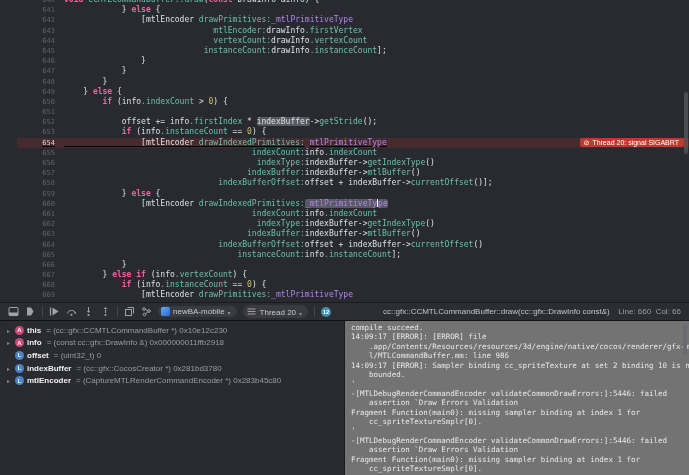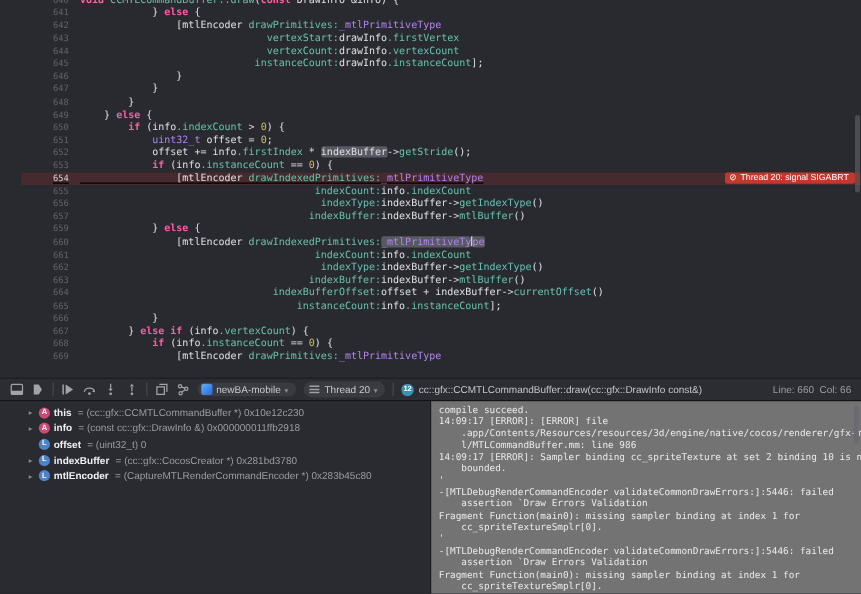--- a/index.html
+++ b/index.html
@@ -25,34 +25,34 @@
            background:#C0392E;color:#FFFFFF;font-family:"Liberation Sans",sans-serif;font-size:7px;
            padding:0 5px 0 3px;border-radius:2px;white-space:nowrap;}
   .sig-ico{font-size:7px;line-height:1;}
   .editor-scrollbar{position:absolute;top:92px;right:1px;width:4px;height:62px;background:rgba(255,255,255,0.16);border-radius:2px;}
 
   
   .debug-bar{height:19px;background:#2C2D32;border-top:1px solid #1A1B1E;border-bottom:1px solid #121316;
              display:flex;align-items:center;padding:0 8px;gap:6px;color:#B7B8BD;font-size:8px;box-sizing:border-box;}
   .dbg-icon{width:11px;height:11px;flex:none;display:block;}
   .bar-div{width:1px;height:11px;background:#45464C;flex:none;}
-  .chip{display:flex;align-items:center;gap:3px;background:#3A3B41;border-radius:8px;
+  .chip{display:flex;align-items:flex-end;gap:3px;background:#3A3B41;border-radius:8px;
         padding:1px 6px 1px 3px;color:#C8C9CE;white-space:nowrap;flex:none;}
   .app-icon{width:9px;height:9px;border-radius:2px;background:linear-gradient(135deg,#5CB1F5,#2D66D6);flex:none;}
   .chev{font-size:6px;color:#8C8D93;}
   .frame-crumb{display:flex;align-items:center;gap:4px;min-width:0;flex:1 1 auto;overflow:hidden;}
   .frame-badge{width:10px;height:10px;border-radius:50%;background:#3C8FB0;color:#fff;font-size:6px;
                font-weight:bold;display:flex;align-items:center;justify-content:center;flex:none;}
-  .frame-fn{color:#C5C6CB;white-space:nowrap;overflow:hidden;text-overflow:ellipsis;}
+  .frame-fn{color:#C5C6CB;white-space:nowrap;overflow:hidden;text-overflow:ellipsis;margin-left:48px;}
   .line-col{margin-left:auto;color:#9C9DA3;white-space:pre;flex:none;}
 
   
   .debug-area{display:flex;height:154px;background:#292A30;}
   .vars{width:344px;flex:none;border-right:1px solid #1B1C20;padding-top:3px;overflow:hidden;background:#2A2B31;}
-  .var-row{display:flex;align-items:center;height:12.6px;padding-left:21px;gap:3px;font-size:8px;}
+  .var-row{display:flex;align-items:center;height:12.6px;padding-left:5px;gap:3px;font-size:8px;}
   .disclosure{width:7px;color:#85868C;font-size:6px;text-align:center;flex:none;}
   .vbadge{width:9px;height:9px;border-radius:50%;color:#fff;font-size:6px;font-weight:bold;
           display:flex;align-items:center;justify-content:center;flex:none;}
   .vname{color:#F0F0F2;font-weight:bold;white-space:nowrap;}
   .vvalue{color:#9B9CA3;margin-left:2px;white-space:nowrap;}
   .console{flex:1;position:relative;font-family:"DejaVu Sans Mono",monospace;font-size:7.5px;
            line-height:9.4px;color:#EAEAEC;padding:2px 10px 16px 6px;overflow:hidden;background:#737373;}
   .con-line{white-space:pre;}
   .console-scrollbar{position:absolute;top:4px;right:2px;width:4px;height:30px;background:#6A6B72;border-radius:2px;}
 </style>
@@ -70,21 +70,21 @@
         <div class="row">
           <span class="gutter">641</span>
           <span class="codeline">            <span class="c-w">} </span><span class="c-k">else</span><span class="c-w"> {</span></span>
         </div>
         <div class="row">
           <span class="gutter">642</span>
           <span class="codeline">                <span class="c-w">[mtlEncoder </span><span class="c-t">drawPrimitives:</span><span class="c-v">_mtlPrimitiveType</span></span>
         </div>
         <div class="row">
           <span class="gutter">643</span>
-          <span class="codeline">                               <span class="c-t">vertexStart:</span><span class="c-w">drawInfo</span><span class="c-t">.firstVertex</span></span>
+          <span class="codeline">                               <span class="c-t">mtlEncoder:</span><span class="c-w">drawInfo</span><span class="c-t">.firstVertex</span></span>
         </div>
         <div class="row">
           <span class="gutter">644</span>
           <span class="codeline">                               <span class="c-t">vertexCount:</span><span class="c-w">drawInfo</span><span class="c-t">.vertexCount</span></span>
         </div>
         <div class="row">
           <span class="gutter">645</span>
           <span class="codeline">                             <span class="c-t">instanceCount:</span><span class="c-w">drawInfo</span><span class="c-t">.instanceCount</span><span class="c-w">];</span></span>
         </div>
         <div class="row">
@@ -102,21 +102,20 @@
         <div class="row">
           <span class="gutter">649</span>
           <span class="codeline">    <span class="c-w">} </span><span class="c-k">else</span><span class="c-w"> {</span></span>
         </div>
         <div class="row">
           <span class="gutter">650</span>
           <span class="codeline">        <span class="c-k">if</span><span class="c-w"> (info</span><span class="c-t">.indexCount</span><span class="c-w"> &gt; </span><span class="c-n">0</span><span class="c-w">) {</span></span>
         </div>
         <div class="row">
           <span class="gutter">651</span>
-          <span class="codeline">            <span class="c-v">uint32_t</span><span class="c-w"> offset = </span><span class="c-n">0</span><span class="c-w">;</span></span>
         </div>
         <div class="row">
           <span class="gutter">652</span>
           <span class="codeline">            <span class="c-w">offset += info</span><span class="c-t">.firstIndex</span><span class="c-w"> * </span><span class="c-w c-box">indexBuffer</span><span class="c-w">-&gt;</span><span class="c-t">getStride</span><span class="c-w">();</span></span>
         </div>
         <div class="row">
           <span class="gutter">653</span>
           <span class="codeline">            <span class="c-k">if</span><span class="c-w"> (info</span><span class="c-t">.instanceCount</span><span class="c-w"> == </span><span class="c-n">0</span><span class="c-w">) {</span></span>
         </div>
         <div class="row red-row">
@@ -131,20 +130,24 @@
           <span class="gutter">655</span>
           <span class="codeline">                                       <span class="c-t">indexCount:</span><span class="c-w">info</span><span class="c-t">.indexCount</span></span>
         </div>
         <div class="row">
           <span class="gutter">656</span>
           <span class="codeline">                                        <span class="c-t">indexType:</span><span class="c-w">indexBuffer-&gt;</span><span class="c-t">getIndexType</span><span class="c-w">()</span></span>
         </div>
         <div class="row">
           <span class="gutter">657</span>
           <span class="codeline">                                      <span class="c-t">indexBuffer:</span><span class="c-w">indexBuffer-&gt;</span><span class="c-t">mtlBuffer</span><span class="c-w">()</span></span>
+        </div>
+        <div class="row">
+          <span class="gutter">658</span>
+          <span class="codeline">                                <span class="c-t">indexBufferOffset:</span><span class="c-w">offset + indexBuffer-&gt;</span><span class="c-t">currentOffset</span><span class="c-w">()];</span></span>
         </div>
         <div class="row">
           <span class="gutter">659</span>
           <span class="codeline">            <span class="c-w">} </span><span class="c-k">else</span><span class="c-w"> {</span></span>
         </div>
         <div class="row">
           <span class="gutter">660</span>
           <span class="codeline">                <span class="c-w">[mtlEncoder </span><span class="c-t">drawIndexedPrimitives:</span><span class="c-v c-box">_mtlPrimitiveTy</span><span class="c-cursor"></span><span class="c-v c-box">pe</span></span>
         </div>
         <div class="row">

